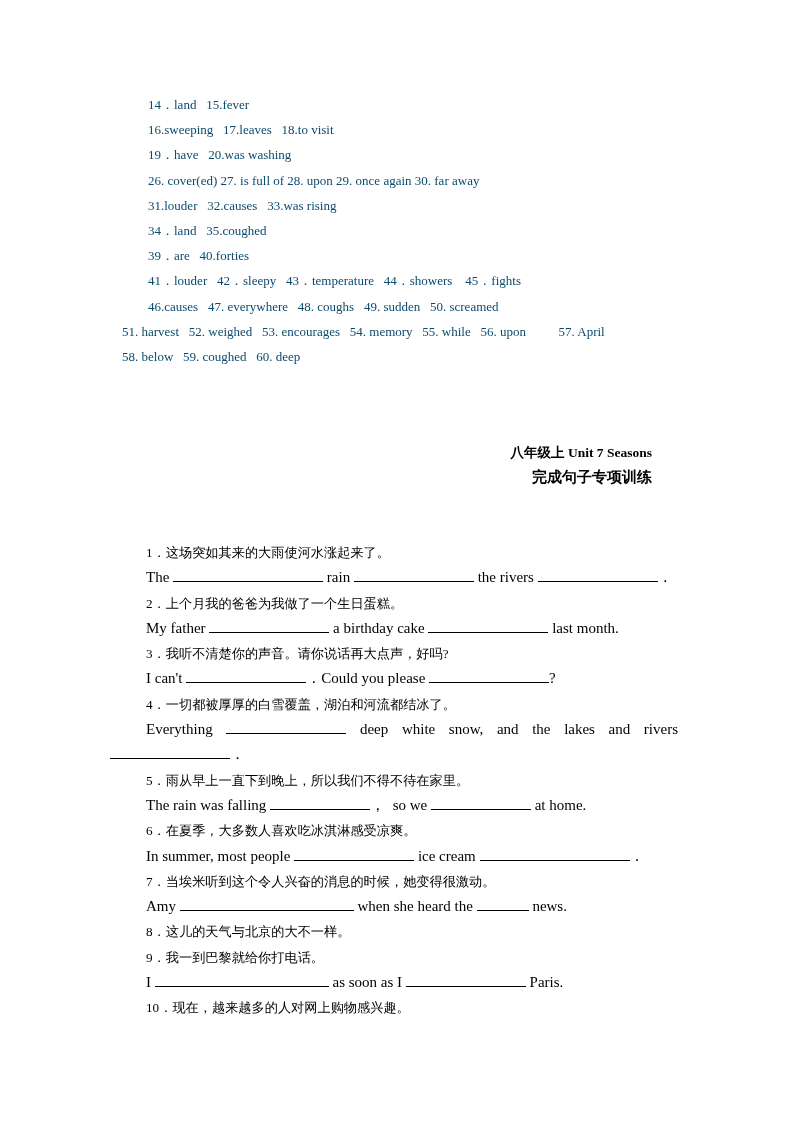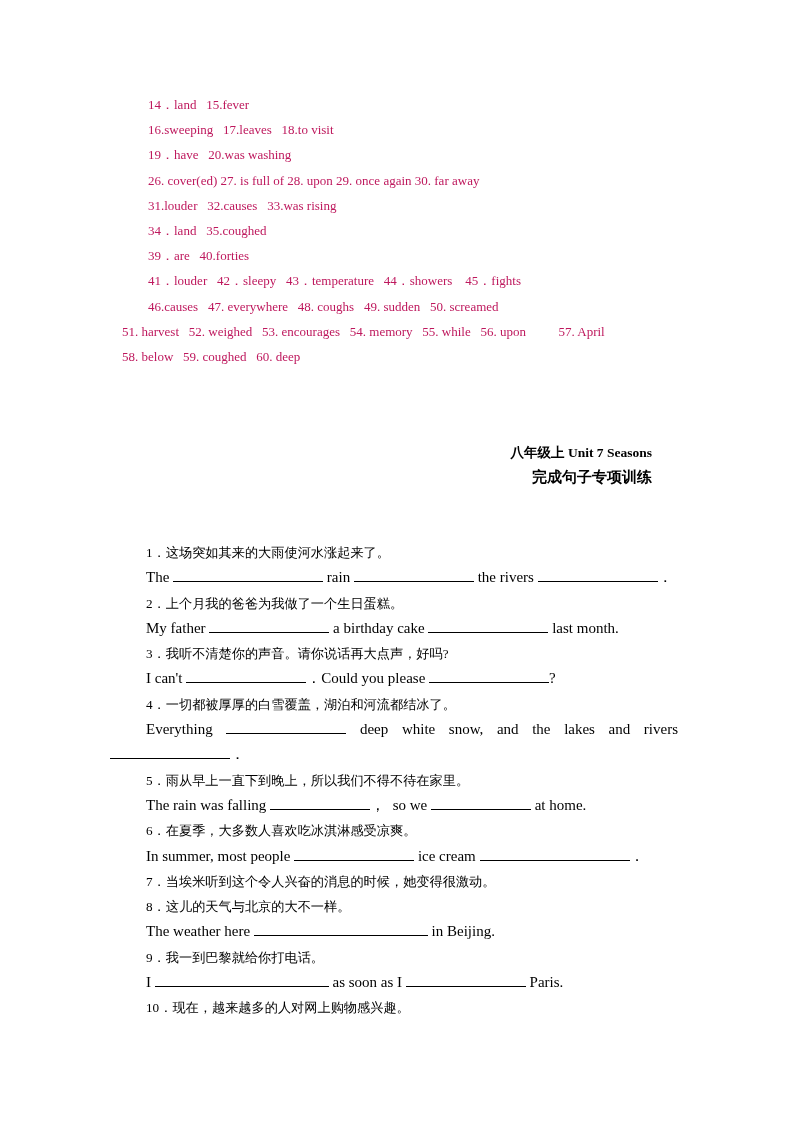--- a/index.html
+++ b/index.html
@@ -26,21 +26,21 @@
   }
 
   
   .answers {
     position: absolute;
     left: 122px;
     top: 92px;
     width: 570px;
   }
   .ans-line {
-    color: #be185d;
+    color: #0c4a6e;
     font-size: 13.0px;
     line-height: 25.2px;
     white-space: pre;
     font-family: "Liberation Serif", "DejaVu Serif", serif;
   }
   .ans-line.indent {
     padding-left: 26px;
   }
 
   
@@ -139,23 +139,23 @@
     <div class="q-en justify"><span>Everything</span> <span class="blk b-lg"></span> <span>deep white snow, and the lakes and rivers</span></div>
     <div class="q-en justify-tail" style="margin-left:-36px;"><span class="blk b-lg"></span><span>．</span></div>
 
     <div class="q-cn"><span>5．</span><span>雨从早上一直下到晚上，所以我们不得不待在家里。</span></div>
     <div class="q-en"><span>The rain was falling </span><span class="blk b-md"></span><span>，  so we </span><span class="blk b-md"></span><span> at home.</span></div>
 
     <div class="q-cn"><span>6．</span><span>在夏季，大多数人喜欢吃冰淇淋感受凉爽。</span></div>
     <div class="q-en"><span>In summer, most people </span><span class="blk b-lg"></span><span> ice cream </span><span class="blk b-xl"></span><span>．</span></div>
 
     <div class="q-cn"><span>7．</span><span>当埃米听到这个令人兴奋的消息的时候，她变得很激动。</span></div>
+    <div class="q-en"><span>Amy </span><span class="blk b-xxl"></span><span> when she heard the </span><span class="blk b-xs"></span><span> news.</span></div>
 
     <div class="q-cn"><span>8．</span><span>这儿的天气与北京的大不一样。</span></div>
-    <div class="q-en"><span>The weather here </span><span class="blk b-xxl"></span><span> in Beijing.</span></div>
 
     <div class="q-cn"><span>9．</span><span>我一到巴黎就给你打电话。</span></div>
     <div class="q-en"><span>I </span><span class="blk b-xxl"></span><span> as soon as I </span><span class="blk b-lg"></span><span> Paris.</span></div>
 
     <div class="q-cn"><span>10．</span><span>现在，越来越多的人对网上购物感兴趣。</span></div>
 
   </div>
 
 </div>
 

